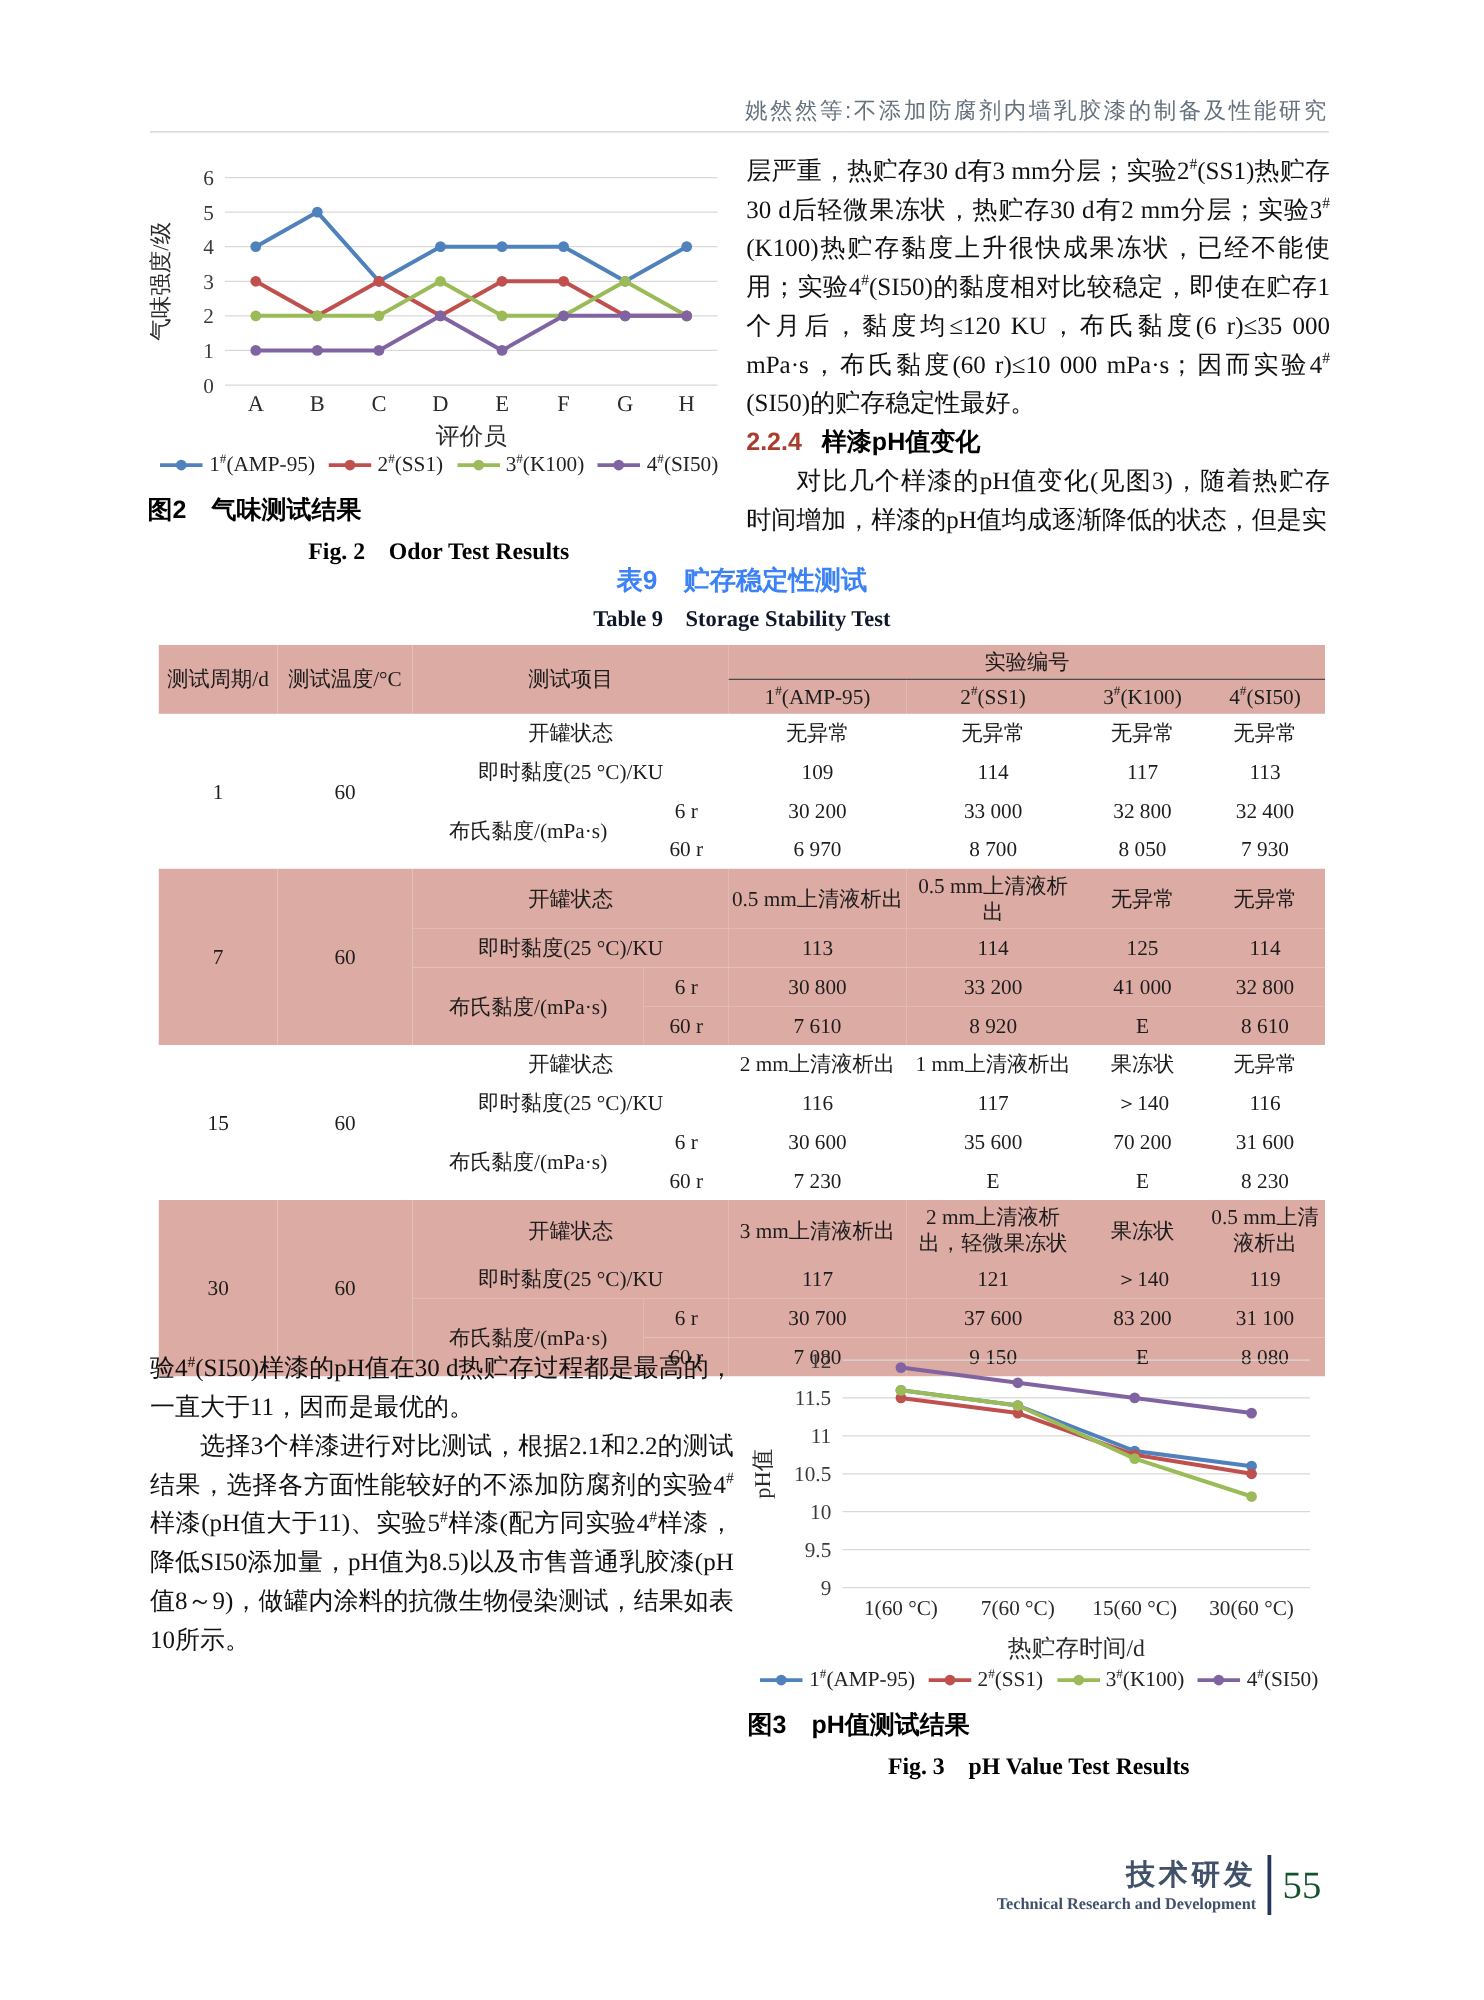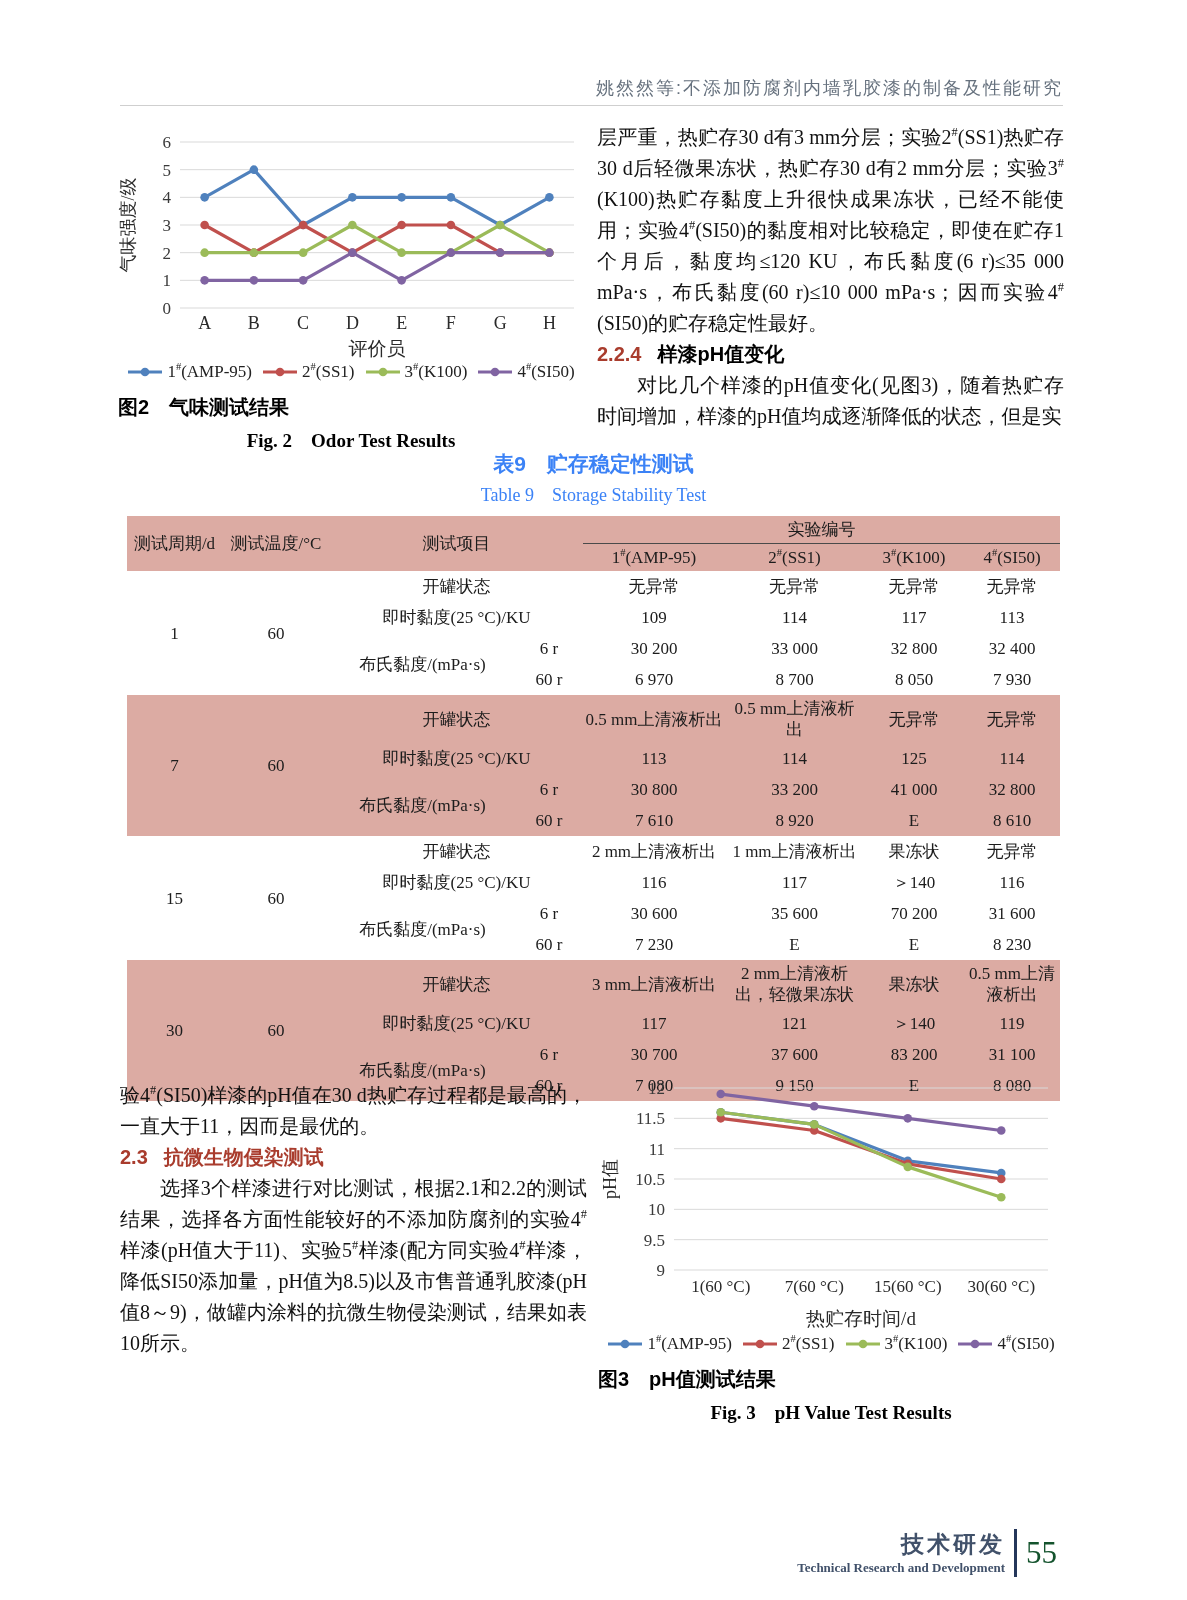--- a/index.html
+++ b/index.html
@@ -38,33 +38,33 @@
   .indent{text-indent:2em;}
   .sec-heading{margin:0;font-family:"Liberation Sans","DejaVu Sans",sans-serif;
     font-size:20px;font-weight:bold;line-height:31px;color:#000;}
   .sec-heading .num{color:#a93c2d;margin-right:16px;}
   .sec-heading.all-red .ttl{color:#a93c2d;}
 
   
   #table-block{position:absolute;left:127px;top:450px;width:933px;}
   .tbl-title-cn{text-align:center;font-family:"Liberation Sans","DejaVu Sans",sans-serif;
     font-weight:bold;font-size:21px;color:#3b82f6;}
-  .tbl-title-en{text-align:center;font-weight:normal;font-size:18px;margin-top:5px;color:#3b82f6;}
+  .tbl-title-en{text-align:center;font-weight:bold;font-size:18px;margin-top:5px;color:#0f172a;}
   table.t9{width:100%;border-collapse:collapse;table-layout:fixed;margin-top:9px;
     font-size:17px;color:#1c1c1c;}
   table.t9 th,table.t9 td{font-weight:normal;text-align:center;padding:3px 2px;line-height:21px;}
   table.t9 thead th{background:#dcaba3;}
   th.grp-th{border-bottom:1px solid #4a4a4a;}
   td.item-cell,th.item-head{}
   td.item-cell{text-align:left;padding-left:16px;}
   tr.shaded td{background:#dcaba3;}
   table.t9 tbody td{height:25px;}
 
   
-  #footer{position:absolute;top:1484px;right:130px;display:flex;align-items:center;margin-top:45px;}
+  #footer{position:absolute;top:1484px;right:130px;display:flex;align-items:center;}
   .f-text{text-align:right;margin-right:9px;}
   .f-cn{font-family:"Liberation Sans","DejaVu Sans",sans-serif;font-weight:bold;
     font-size:23px;color:#41516a;letter-spacing:3px;line-height:26px;}
   .f-en{font-size:13px;color:#41516a;margin-top:3px;font-weight:bold;}
   .f-bar{width:3px;height:48px;background:#24365a;margin-right:9px;}
   .f-num{font-size:31px;color:#14532d;line-height:48px;}
 </style>
 </head>
 <body>
 
@@ -326,21 +326,20 @@
           <td>9 150</td>
           <td>E</td>
           <td>8 080</td>
         </tr>
       </tbody>
   </table>
 </section>
 
 <section class="text-col" id="bottom-left-col">
   <p class="body-p">验4<sup>#</sup>(SI50)样漆的pH值在30 d热贮存过程都是最高的，一直大于11，因而是最优的。</p>
-  <h3 class="sec-heading all-red"><span class="num">2.3</span><span class="ttl">抗微生物侵染测试</span></h3>
   <p class="body-p indent">选择3个样漆进行对比测试，根据2.1和2.2的测试结果，选择各方面性能较好的不添加防腐剂的实验4<sup>#</sup>样漆(pH值大于11)、实验5<sup>#</sup>样漆(配方同实验4<sup>#</sup>样漆，降低SI50添加量，pH值为8.5)以及市售普通乳胶漆(pH值8～9)，做罐内涂料的抗微生物侵染测试，结果如表10所示。</p>
 </section>
 
 <section class="fig-block" id="fig3-block">
   <svg class="chart-svg" id="chart-fig3" width="466" height="262" viewBox="0 0 466 262">
       <line x1="76" y1="200" x2="450" y2="200" stroke="#d9d9d9" stroke-width="1"></line>
       <text x="67" y="206" text-anchor="end" font-size="17" fill="#3a3a3a" font-family="&quot;Liberation Serif&quot;,&quot;DejaVu Serif&quot;,serif">9</text>
       <line x1="76" y1="169.66666666666666" x2="450" y2="169.66666666666666" stroke="#d9d9d9" stroke-width="1"></line>
       <text x="67" y="175.66666666666666" text-anchor="end" font-size="17" fill="#3a3a3a" font-family="&quot;Liberation Serif&quot;,&quot;DejaVu Serif&quot;,serif">9.5</text>
       <line x1="76" y1="139.33333333333334" x2="450" y2="139.33333333333334" stroke="#d9d9d9" stroke-width="1"></line>

